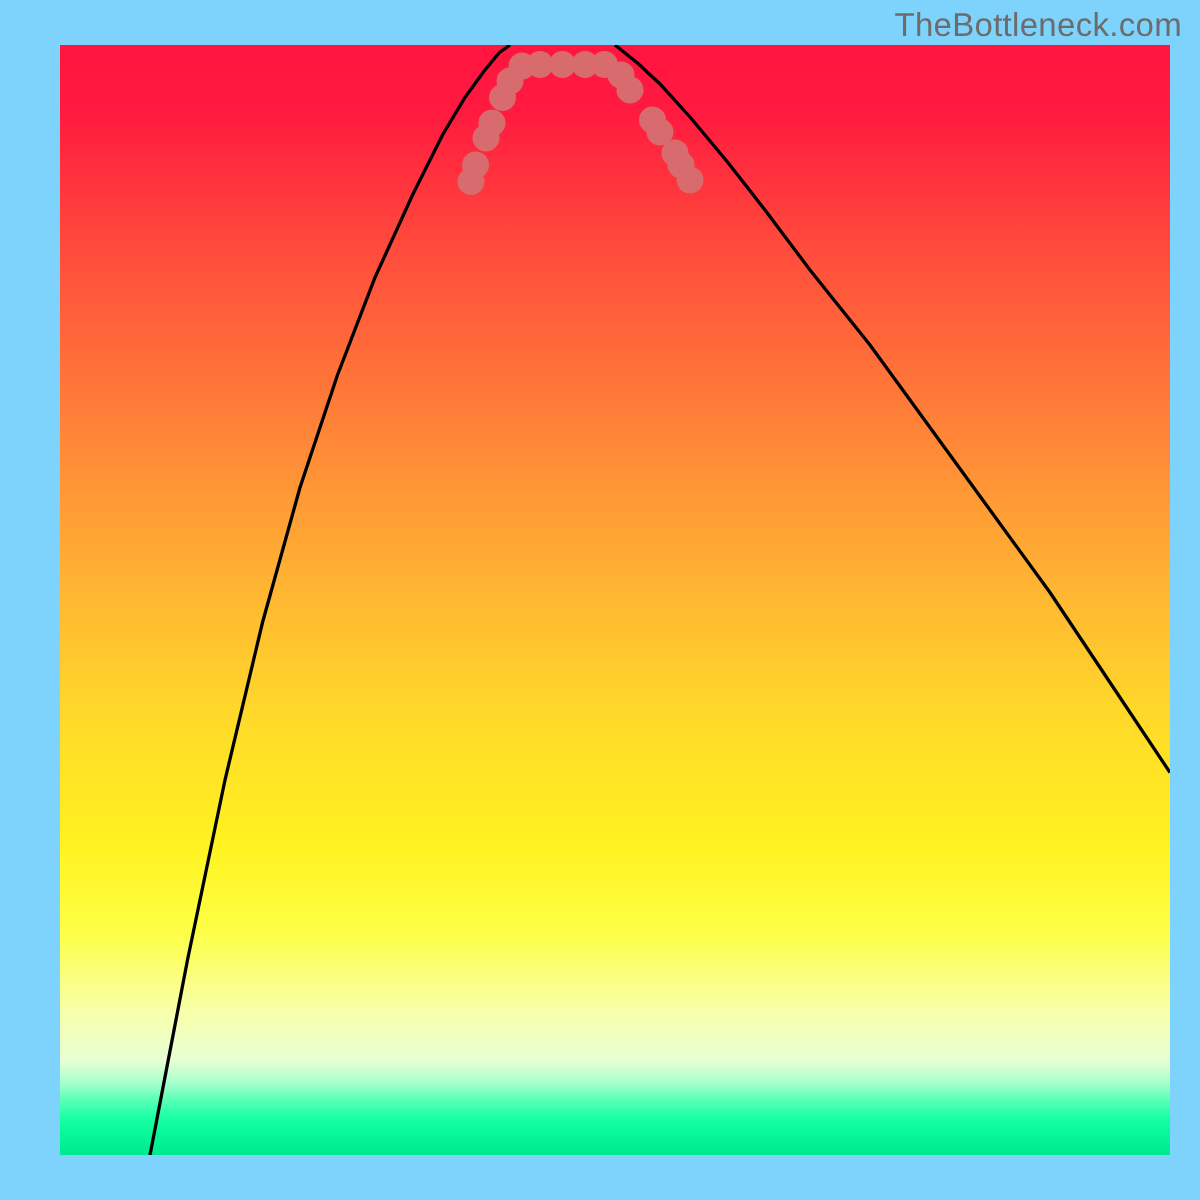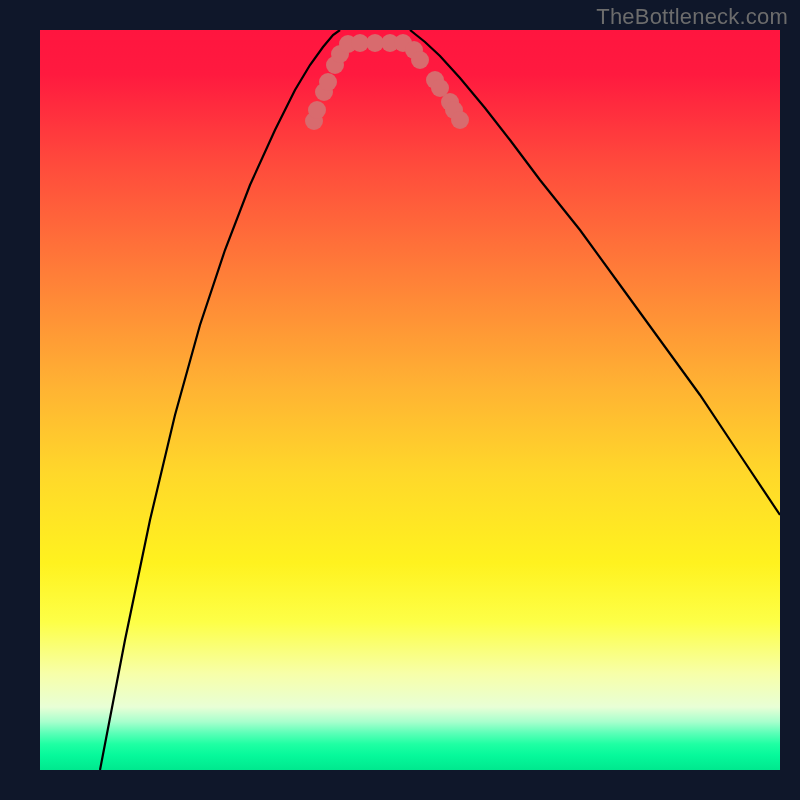--- a/index.html
+++ b/index.html
@@ -10,21 +10,21 @@
     background: #000;
     overflow: hidden;
     font-family: Arial, Helvetica, sans-serif;
   }
   .frame {
     position: absolute;
     left: 0;
     top: 0;
     width: 800px;
     height: 800px;
-    background: #0f172a;
+    background: #7dd3fc;
   }
   .plot-area {
     position: absolute;
     left: 40px;
     top: 30px;
     width: 740px;
     height: 740px;
     overflow: hidden;
   }
   .gradient {

